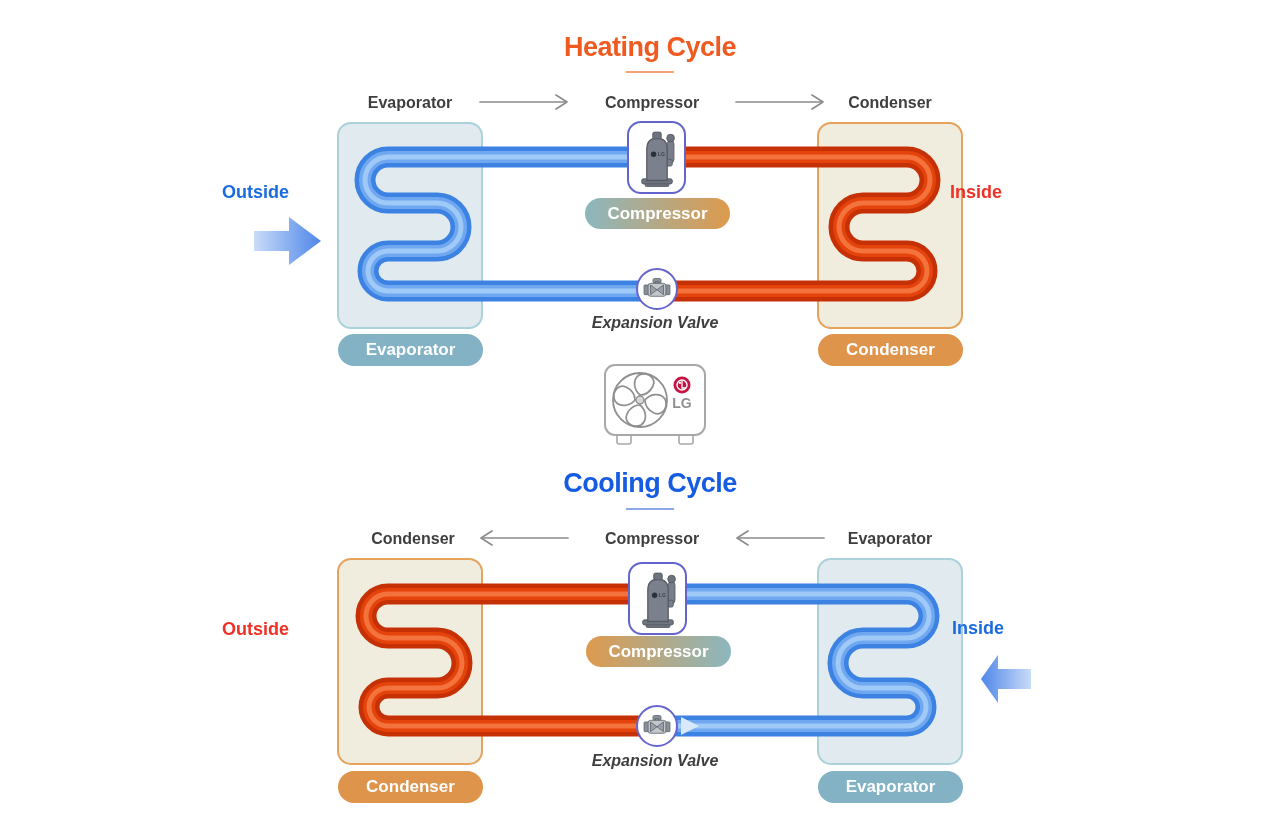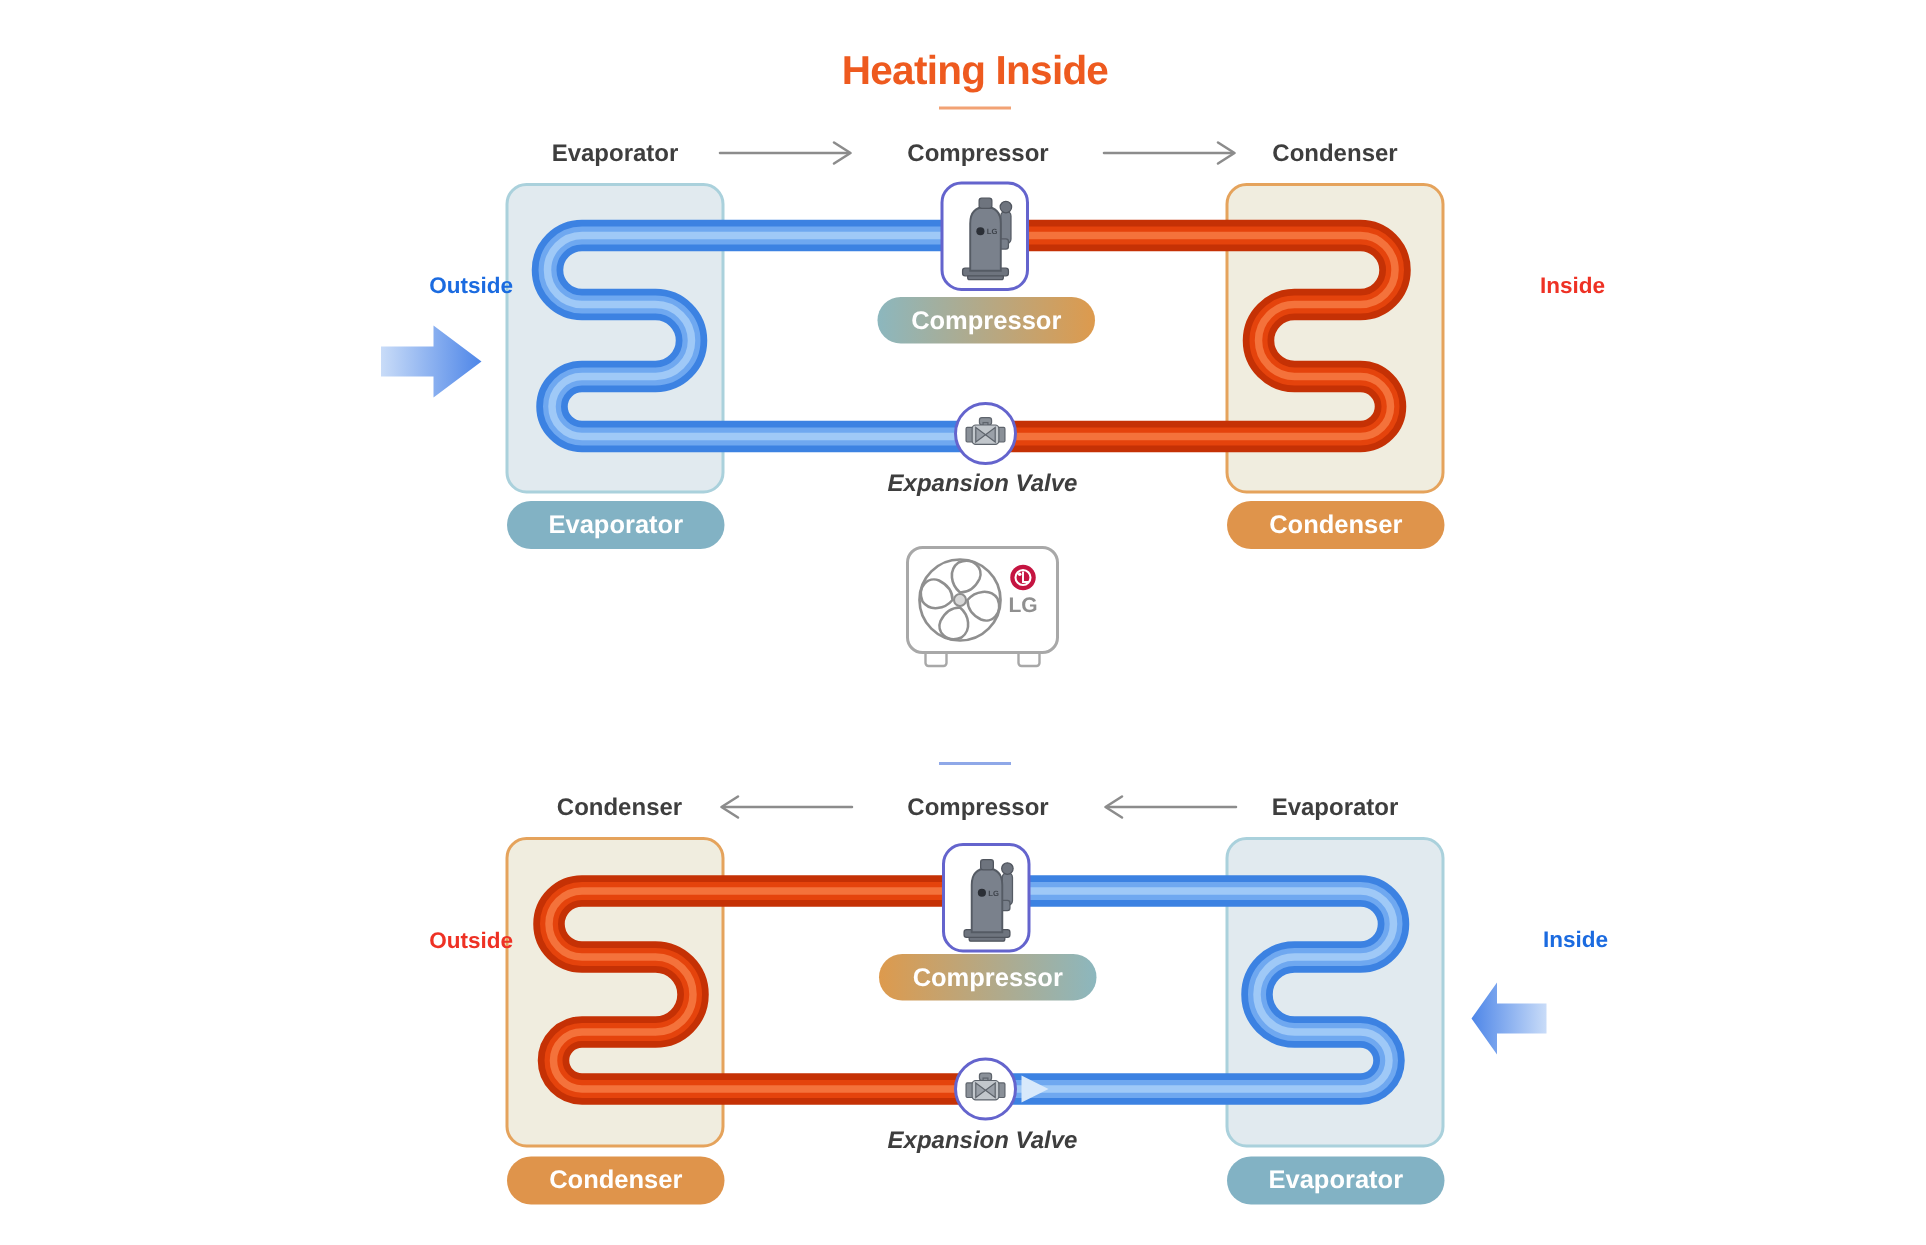--- a/index.html
+++ b/index.html
@@ -9,21 +9,21 @@
   }
   .abs{position:absolute;}
   .z1{z-index:1}.z2{z-index:2}.z3{z-index:3}
   .cycle-title{font-size:27px;font-weight:bold;letter-spacing:-0.5px;text-align:center;width:300px;}
   #heating-title{color:var(--heating-title);}
   #cooling-title{color:var(--cooling-title);}
   .title-underline{height:2px;width:48px;}
   #heating-underline{background:var(--heating-underline);}
   #cooling-underline{background:var(--cooling-underline);}
   .flow-label{font-size:16px;font-weight:bold;color:var(--label-gray);text-align:center;width:140px;}
-  .side-label{font-size:15px;font-weight:bold;text-align:right;width:120px;}
+  .side-label{font-size:18px;font-weight:bold;text-align:left;width:120px;}
   .blue-text{color:var(--outside-blue);}
   .red-text{color:var(--inside-red);}
   .coil-box{border-radius:14px;width:146px;height:207px;box-sizing:border-box;}
   .evap-box{background:var(--evap-box-fill);border:2px solid var(--evap-box-border);}
   .cond-box{background:var(--cond-box-fill);border:2px solid var(--cond-box-border);}
   .unit-pill{width:145px;height:32px;border-radius:16px;color:#fff;font-size:17px;font-weight:bold;
     display:flex;align-items:center;justify-content:center;}
   .evap-pill{background:var(--evap-pill);}
   .cond-pill{background:var(--cond-pill);}
   .comp-pill{width:145px;height:31px;border-radius:16px;color:#fff;font-size:17px;font-weight:bold;
@@ -109,21 +109,21 @@
     </g>
     <g>
       <path class="gray-arrow" d="M824 538 H738"></path>
         <path class="gray-arrow" d="M748 531 L737 538 L748 545"></path>
     </g>
 
     <polygon points="254,231 289,231 289,217 321,241 289,265 289,251 254,251" fill="url(#grad-right)"></polygon>
     <polygon points="1031,669 998,669 998,655 981,679 998,703 998,689 1031,689" fill="url(#grad-left)"></polygon>
   </svg>
 
-  <div class="abs z3 cycle-title" id="heating-title" style="left:500px;top:32px;">Heating Inside</div>
+  <div class="abs z3 cycle-title" id="heating-title" style="left:500px;top:32px;">Heating Cycle</div>
   <div class="abs z3 title-underline" id="heating-underline" style="left:626px;top:71px;"></div>
 
   <div class="abs z3 flow-label" style="left:340px;top:94px;">Evaporator</div>
   <div class="abs z3 flow-label" style="left:582px;top:94px;">Compressor</div>
   <div class="abs z3 flow-label" style="left:820px;top:94px;">Condenser</div>
 
   <div class="abs z3 side-label blue-text" style="left:222px;top:182px;">Outside</div>
   <div class="abs z3 side-label red-text" style="left:950px;top:182px;">Inside</div>
 
   <div class="abs z3 comp-badge" style="left:627px;top:121px;">
@@ -173,20 +173,21 @@
       <g>
         <circle cx="78" cy="21" r="8.5" fill="#C51441"></circle>
         <circle cx="78" cy="21" r="5" fill="none" stroke="#fff" stroke-width="1.4"></circle>
         <circle cx="75.8" cy="18.8" r="1.2" fill="#fff"></circle>
         <path d="M78 17 V24 H82" fill="none" stroke="#fff" stroke-width="1.3"></path>
       </g>
       <text x="78" y="44" font-size="14" font-weight="bold" fill="#909090" text-anchor="middle">LG</text>
     </svg>
   </div>
 
+  <div class="abs z3 cycle-title" id="cooling-title" style="left:500px;top:468px;">Cooling Cycle</div>
   <div class="abs z3 title-underline" id="cooling-underline" style="left:626px;top:508px;"></div>
 
   <div class="abs z3 flow-label" style="left:343px;top:530px;">Condenser</div>
   <div class="abs z3 flow-label" style="left:582px;top:530px;">Compressor</div>
   <div class="abs z3 flow-label" style="left:820px;top:530px;">Evaporator</div>
 
   <div class="abs z3 side-label red-text" style="left:222px;top:619px;">Outside</div>
   <div class="abs z3 side-label blue-text" style="left:952px;top:618px;">Inside</div>
 
   <div class="abs z3 comp-badge" style="left:628px;top:562px;">

